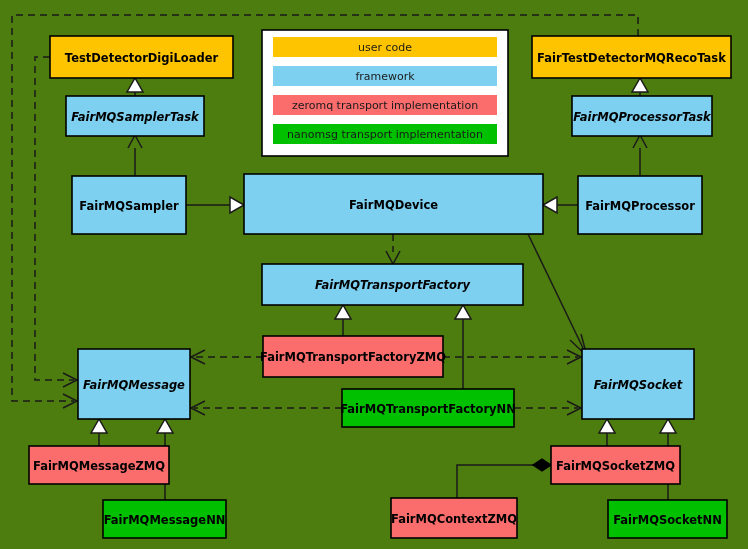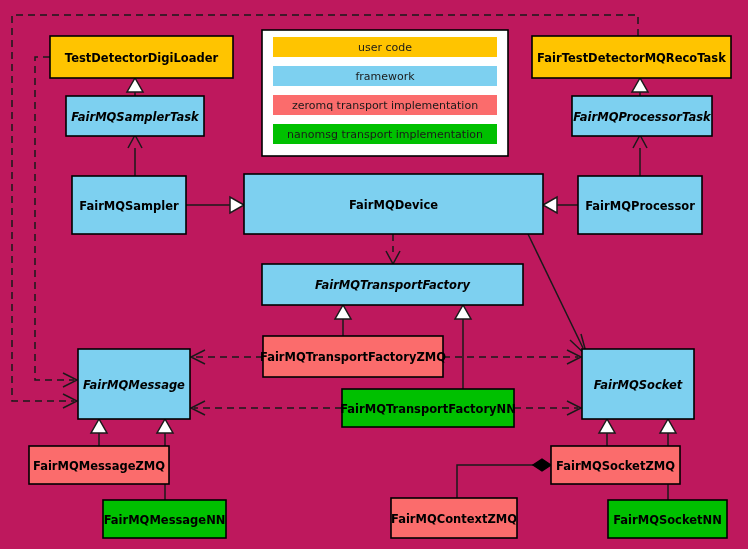--- a/index.html
+++ b/index.html
@@ -8,21 +8,21 @@
     background: #ffffff;
   }
   body {
     font-family: "DejaVu Sans", sans-serif;
   }
   #diagram-root {
     position: relative;
     width: 748px;
     height: 549px;
     overflow: hidden;
-    background: #be185d;
+    background: #4d7c0f;
   }
   svg.diagram {
     display: block;
     width: 748px;
     height: 549px;
   }
   .node-rect {
     stroke: #000000;
     stroke-width: 1.6;
   }

